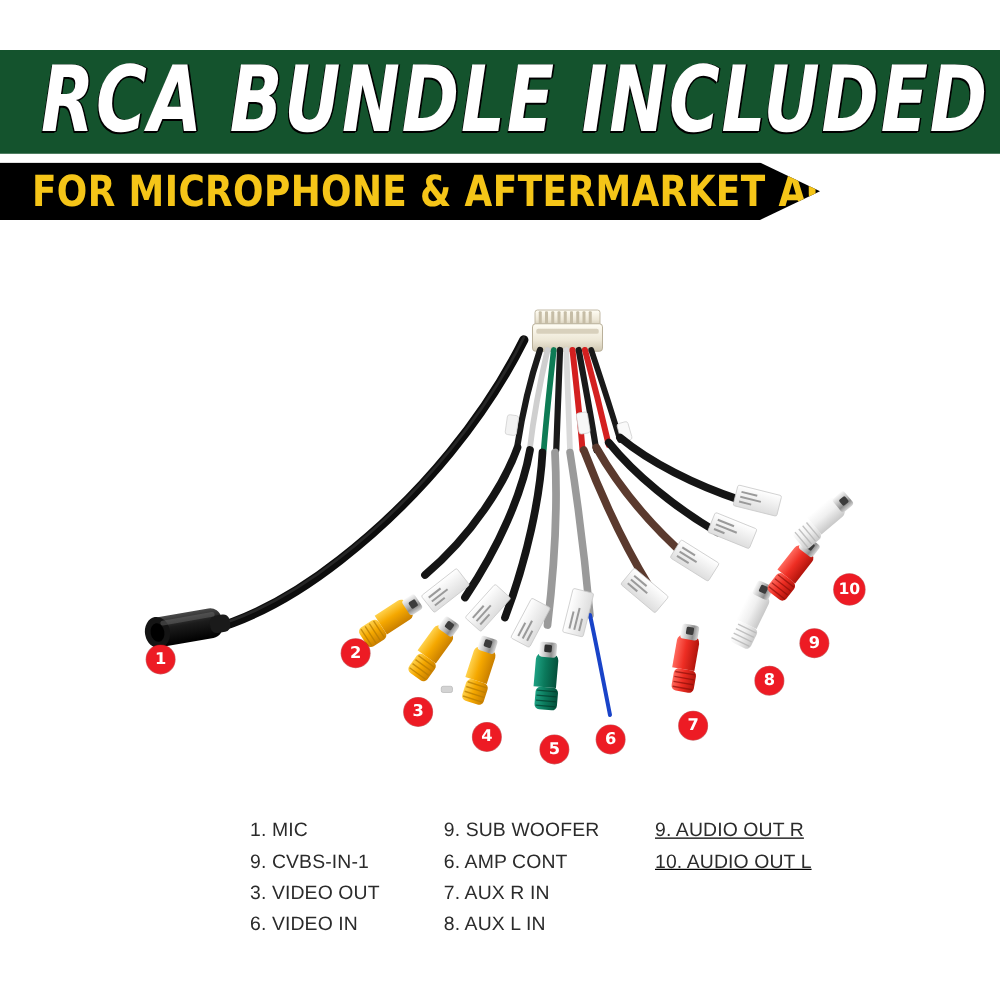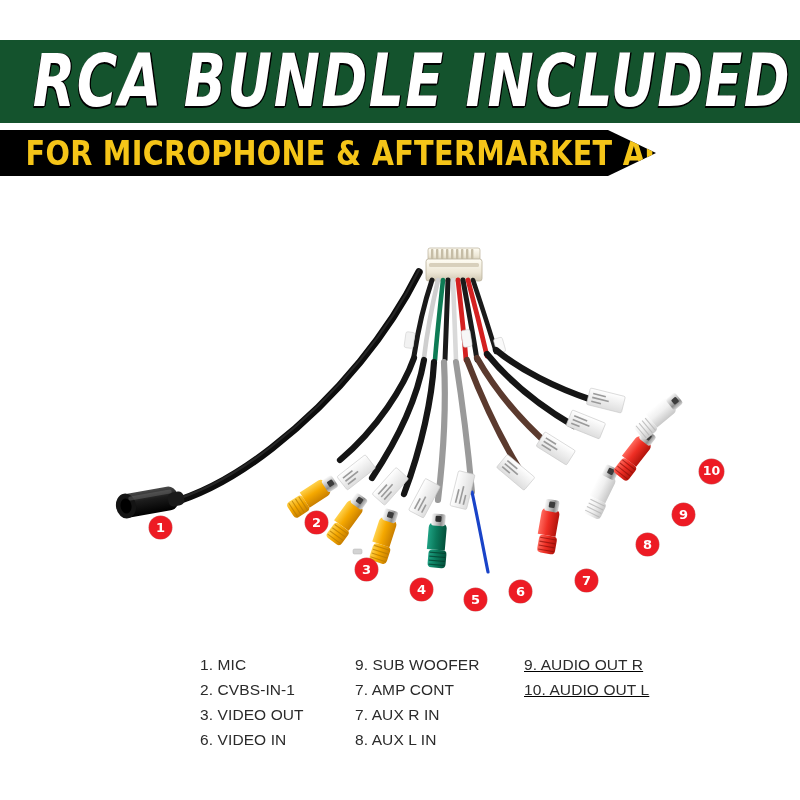--- a/index.html
+++ b/index.html
@@ -108,21 +108,20 @@
     border-radius: 50%;
     background: #ED1B24;
     color: #ffffff;
     display: flex;
     align-items: center;
     justify-content: center;
     font-family: "DejaVu Sans", sans-serif;
     font-weight: 700;
     line-height: 1;
     box-shadow: 0 0 0 0.5px rgba(170,10,15,0.6);
-    margin-left: 32px;
   }
 
   
   .legend {
     position: absolute;
     left: 0;
     top: 652px;
     width: 640px;
     height: 148px;
   }
@@ -477,27 +476,27 @@
   <div class="badge" style="left:640px; top:503px; width:23px; height:23px; font-size:13px;">
       <span>9</span>
     </div>
   <div class="badge" style="left:667px; top:459px; width:25px; height:25px; font-size:12.5px;">
       <span>10</span>
     </div>
 
   <div class="legend">
     <div class="legend-col c1">
       <div class="legend-item">1. MIC</div>
-      <div class="legend-item">2. CVBS-IN-1</div>
+      <div class="legend-item">9. CVBS-IN-1</div>
       <div class="legend-item">3. VIDEO OUT</div>
       <div class="legend-item">6. VIDEO IN</div>
     </div>
     <div class="legend-col c2">
       <div class="legend-item">9. SUB WOOFER</div>
-      <div class="legend-item">7. AMP CONT</div>
+      <div class="legend-item">6. AMP CONT</div>
       <div class="legend-item">7. AUX R IN</div>
       <div class="legend-item">8. AUX L IN</div>
     </div>
     <div class="legend-col c3">
       <div class="legend-item">9. AUDIO OUT R</div>
       <div class="legend-item">10. AUDIO OUT L</div>
     </div>
   </div>
 
 </div>

